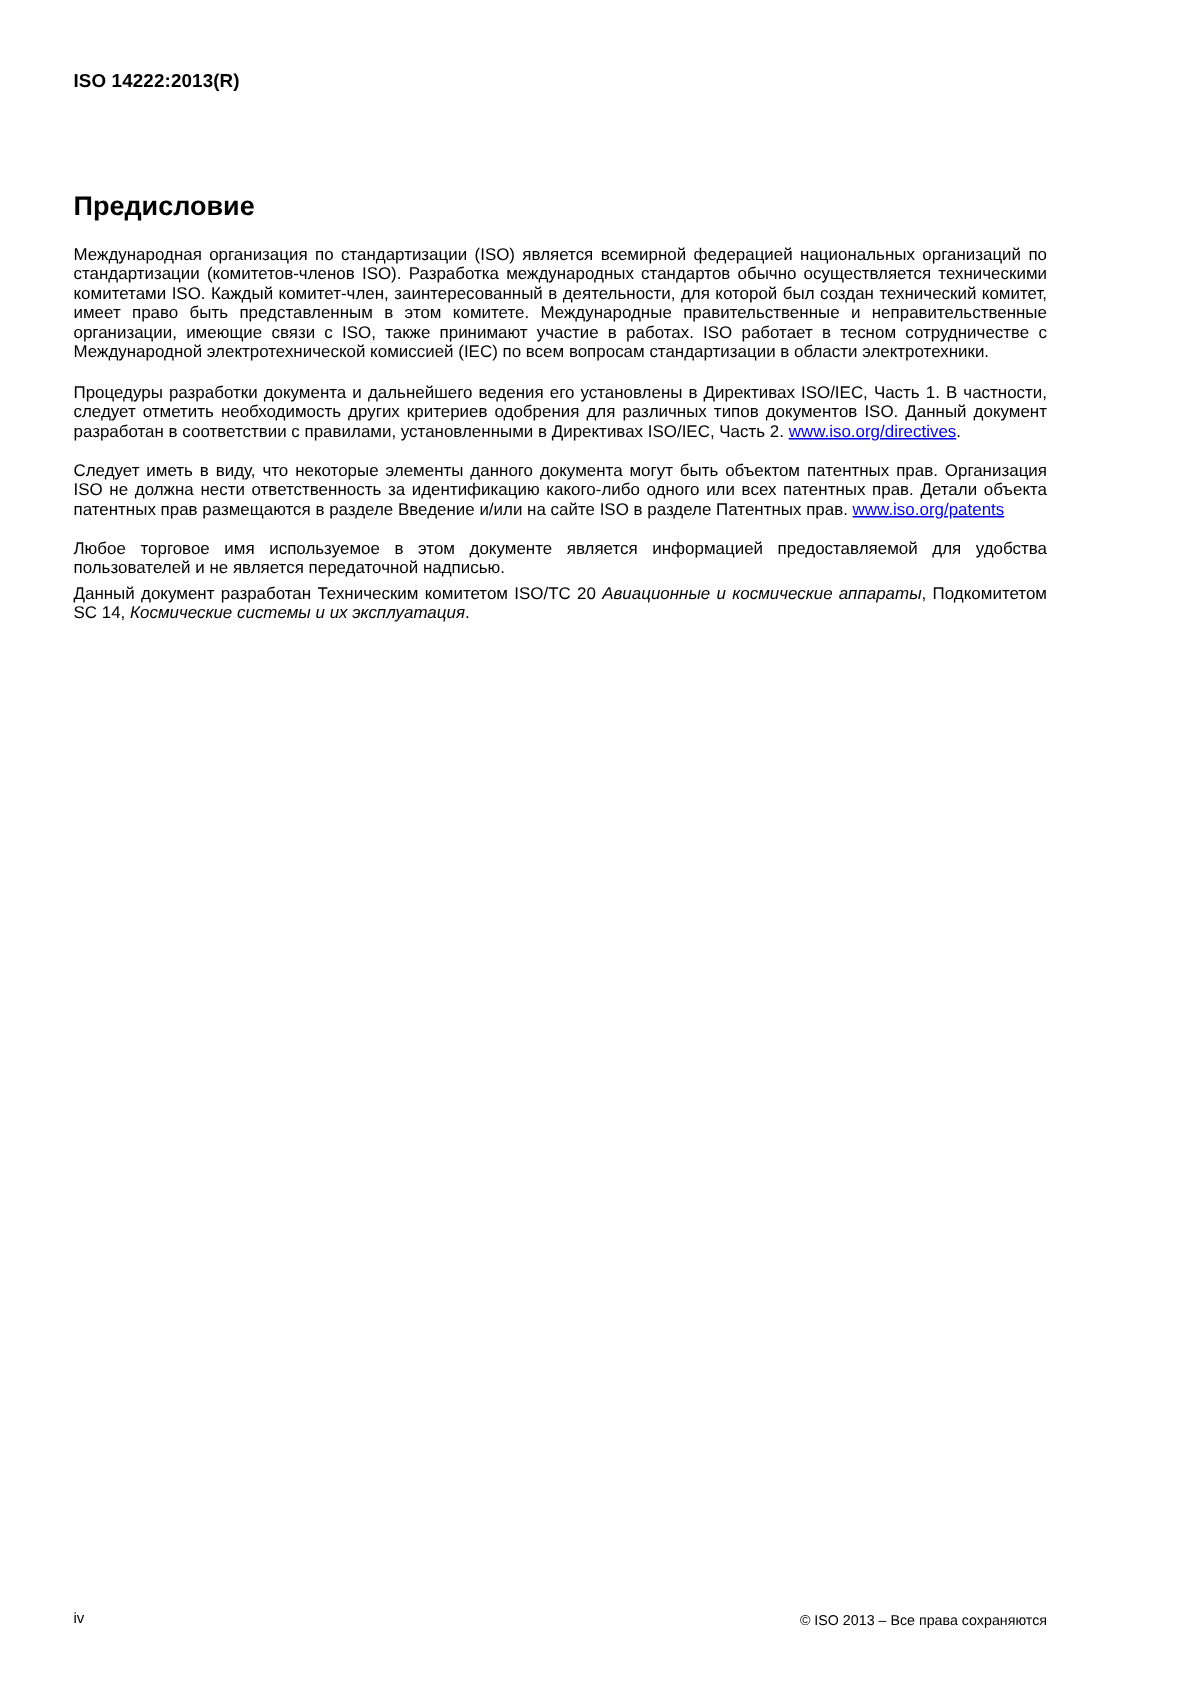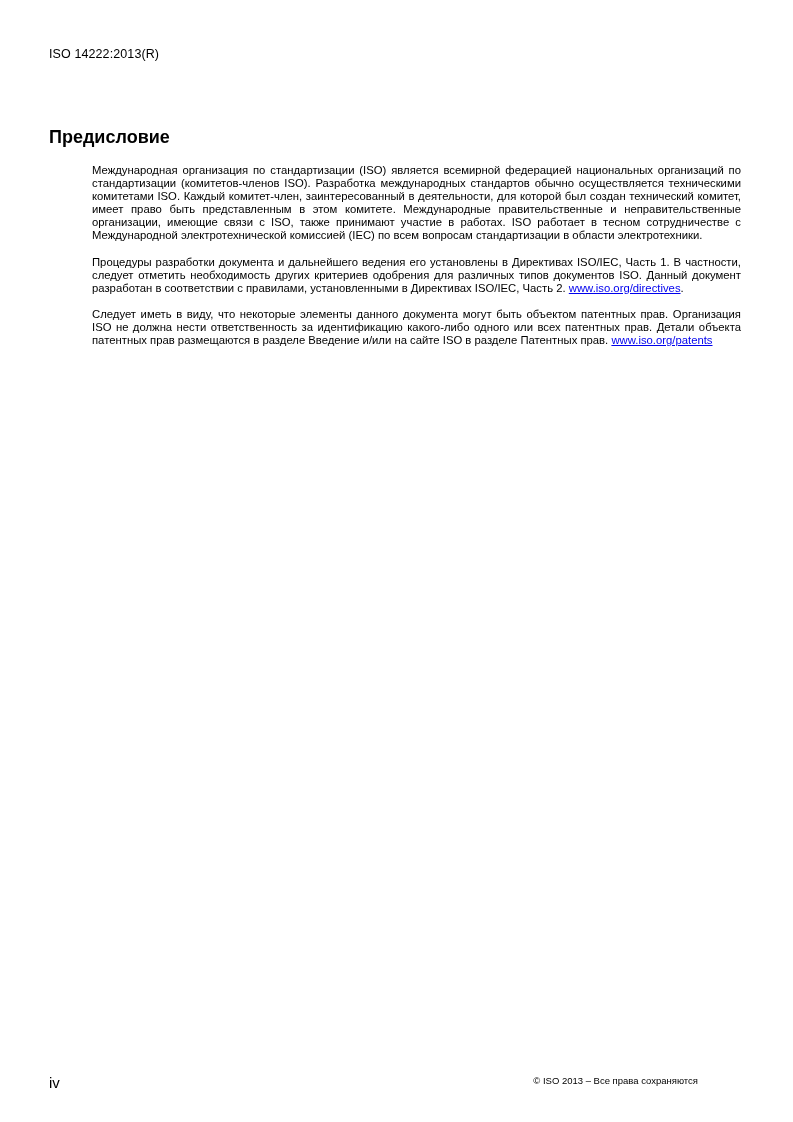--- a/index.html
+++ b/index.html
@@ -13,58 +13,57 @@
       position: relative;
       overflow: hidden;
       font-family: "Liberation Sans", sans-serif;
       color: #000000;
     }
     .header-code {
       position: absolute;
       left: 49px;
       top: 47px;
       font-size: 12.5px;
-      font-weight: normal;
+      font-weight: bold;
       letter-spacing: 0.1px;
     }
     .title {
       position: absolute;
       left: 49px;
       top: 127px;
       font-size: 18px;
       font-weight: bold;
       margin: 0;
     }
     .content {
       position: absolute;
       left: 49px;
       top: 164px;
       width: 649px;
       font-size: 11.3px;
       line-height: 13.1px;
-      margin-left: 43px;
     }
     .content p {
       margin: 0 0 13px 0;
       text-align: justify;
     }
     .content p.tight {
       margin-bottom: 4px;
     }
     .content a {
       color: #0000ee;
     }
     .content em {
       font-style: italic;
     }
     .footer-page {
       position: absolute;
       left: 49px;
       top: 1074px;
-      font-size: 15px;
+      font-size: 10px;
     }
     .footer-copy {
       position: absolute;
       right: 95px;
       top: 1075px;
       font-size: 9.5px;
     }
   </style>
 </head>
 <body>
@@ -73,17 +72,19 @@
 
 <h1 class="title">Предисловие</h1>
 
 <div class="content">
   <p>Международная организация по стандартизации (ISO) является всемирной федерацией национальных организаций по стандартизации (комитетов-членов ISO). Разработка международных стандартов обычно осуществляется техническими комитетами ISO. Каждый комитет-член, заинтересованный в деятельности, для которой был создан технический комитет, имеет право быть представленным в этом комитете. Международные правительственные и неправительственные организации, имеющие связи с ISO, также принимают участие в работах. ISO работает в тесном сотрудничестве с Международной электротехнической комиссией (IEC) по всем вопросам стандартизации в области электротехники.</p>
 
   <p><span>Процедуры разработки документа и дальнейшего ведения его установлены в Директивах ISO/IEC, Часть 1. В частности, следует отметить необходимость других критериев одобрения для различных типов документов ISO. Данный документ разработан в соответствии с правилами, установленными в Директивах ISO/IEC, Часть 2. </span><a href="#">www.iso.org/directives</a><span>.</span></p>
 
   <p><span>Следует иметь в виду, что некоторые элементы данного документа могут быть объектом патентных прав. Организация ISO не должна нести ответственность за идентификацию какого-либо одного или всех патентных прав. Детали объекта патентных прав размещаются в разделе Введение и/или на сайте ISO в разделе Патентных прав. </span><a href="#">www.iso.org/patents</a></p>
 
+  <p class="tight">Любое торговое имя используемое в этом документе является информацией предоставляемой для удобства пользователей и не является передаточной надписью.</p>
 
+  <p><span>Данный документ разработан Техническим комитетом ISO/TC 20 </span><em>Авиационные и космические аппараты</em><span>, Подкомитетом SC 14, </span><em>Космические системы и их эксплуатация</em><span>.</span></p>
 </div>
 
 <div class="footer-page">iv</div>
 <div class="footer-copy">© ISO 2013 – Все права сохраняются</div>
 
 </body></html>

